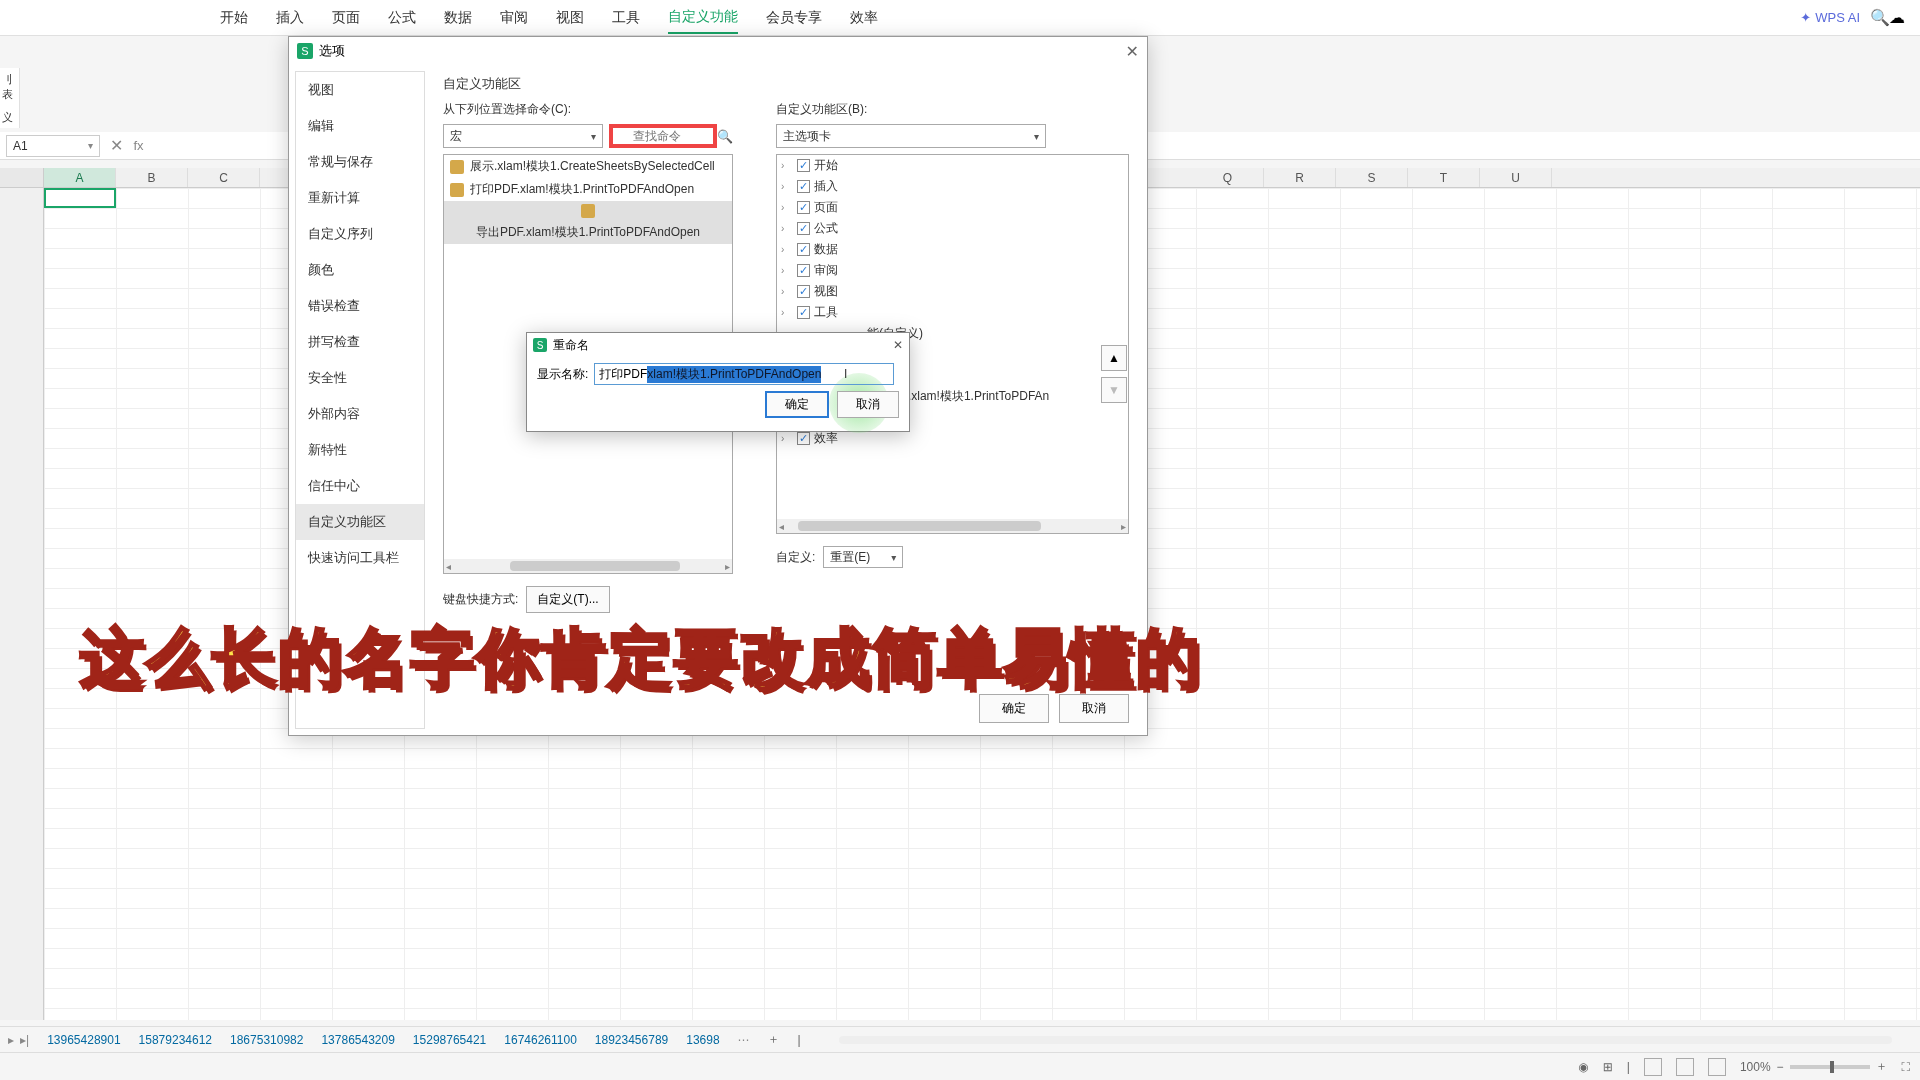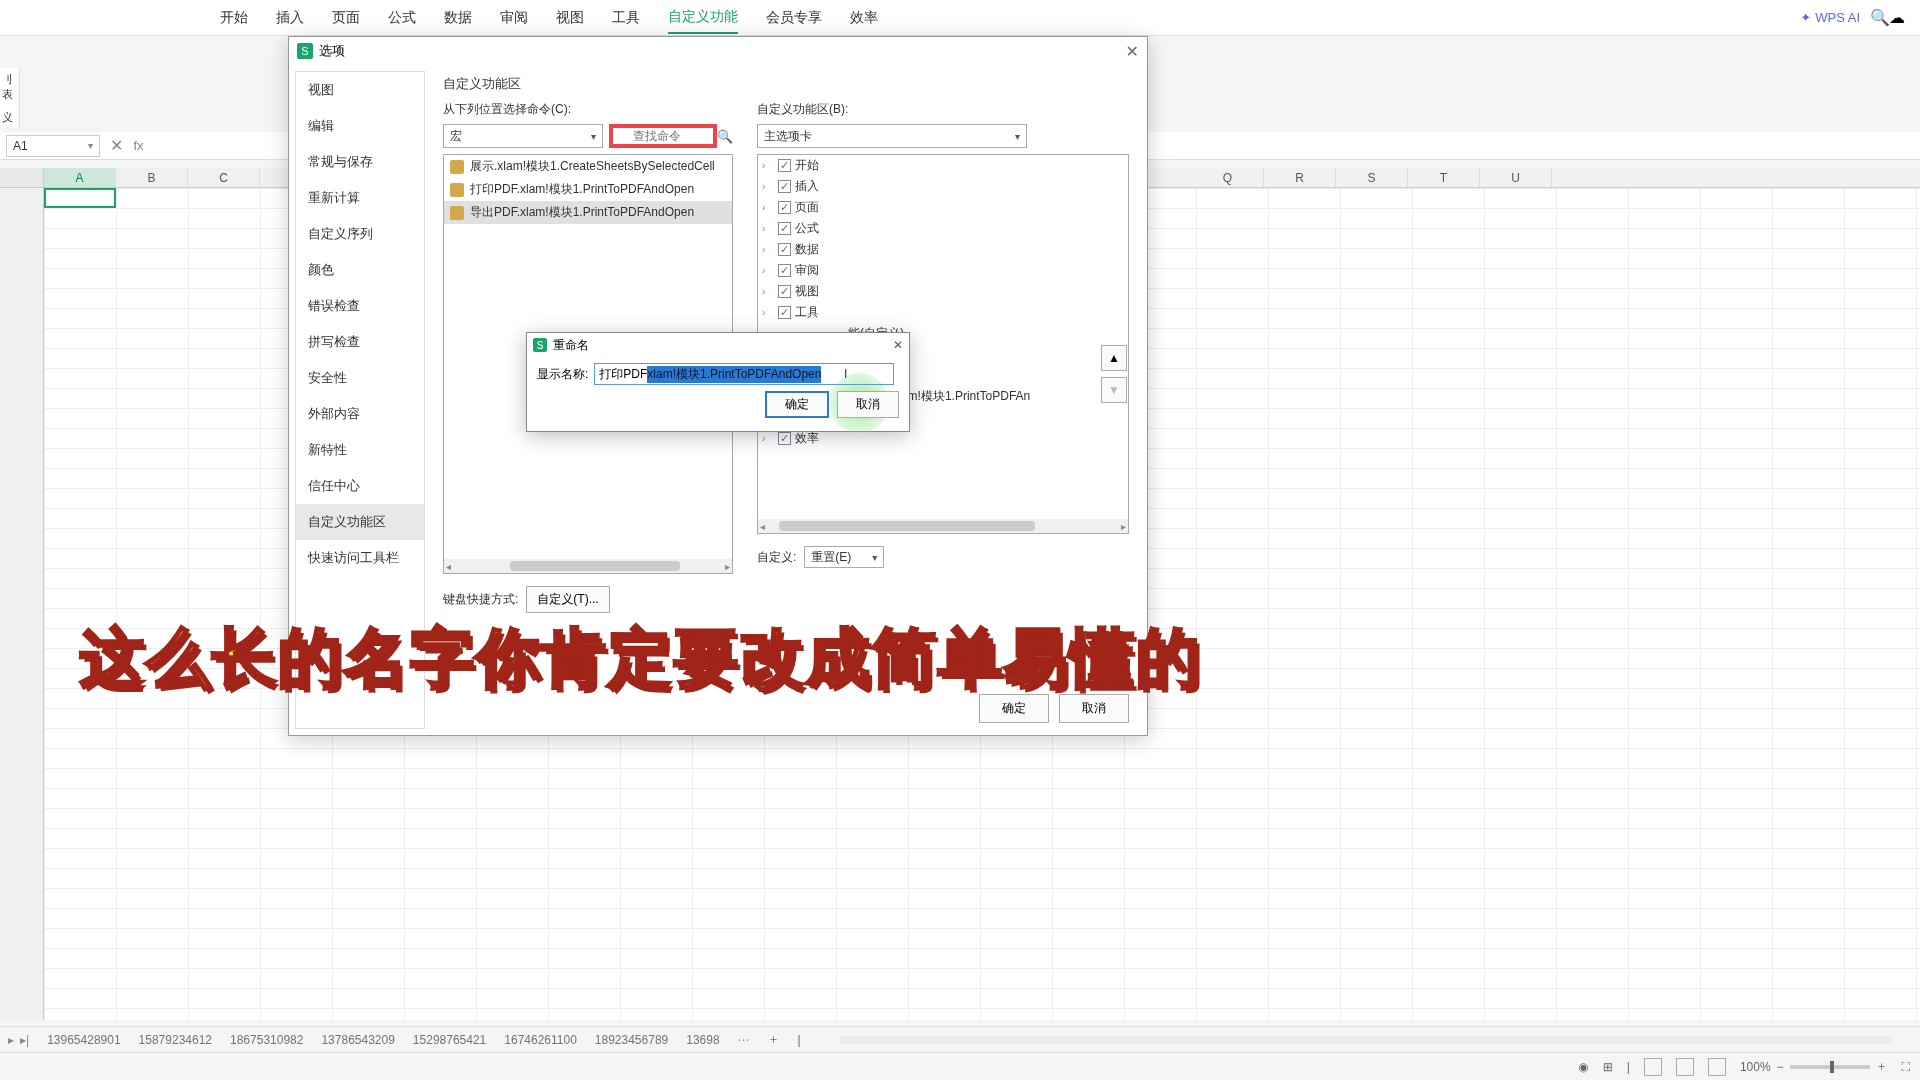--- a/index.html
+++ b/index.html
@@ -31,32 +31,32 @@
 .dialog-title { height: 28px; display: flex; align-items: center; padding: 0 8px; justify-content: space-between; font-size: 13px; }
 .dialog-title .left { display: flex; align-items: center; gap: 6px; }
 .dialog-title .sicon { width: 16px; height: 16px; background: #1aa568; color: #fff; font-size: 11px; display: flex; align-items: center; justify-content: center; border-radius: 2px; }
 .dialog-title .close-x { cursor: pointer; color: #666; font-size: 16px; }
 .dialog-body { display: flex; height: calc(100% - 28px); }
 .opts-sidebar { width: 130px; border: 1px solid #ddd; margin: 6px 0 6px 6px; overflow: hidden; }
 .opts-sidebar .item { padding: 9px 12px; font-size: 13px; color: #333; cursor: pointer; }
 .opts-sidebar .item.sel { background: #e8e8e8; }
 .opts-main { flex: 1; padding: 10px 18px; font-size: 13px; color: #333; position: relative; }
 .opts-main h4 { font-size: 13px; font-weight: normal; margin-bottom: 8px; }
-.two-col { display: flex; gap: 24px; }
+.two-col { display: flex; gap: 43px; }
 .colL { width: 290px; }
 .colR { flex: 1; }
 .lbl { font-size: 12px; margin-bottom: 6px; display: block; }
 .combo-row { display: flex; gap: 6px; margin-bottom: 6px; }
 .combo { border: 1px solid #aaa; height: 24px; font-size: 12px; padding: 0 6px; display: flex; align-items: center; justify-content: space-between; background: #fff; }
 .combo .caret { font-size: 10px; color: #555; }
 .srch-box { border: 4px solid #ef4444; height: 24px; width: 108px; display: flex; align-items: center; padding: 0 20px; gap: 4px; }
 .srch-box input { border: none; outline: none; width: 80px; font-size: 12px; }
 .cmd-list { border: 1px solid #aaa; height: 420px; overflow: hidden; position: relative; background: #fff; }
 .cmd-list .row { display: flex; align-items: center; gap: 6px; padding: 3px 6px; font-size: 12px; }
-.cmd-list .row.sel { background: #e0e0e0; }
+.cmd-list .row.sel { background: #e0e0e0; flex-direction: column; }
 .cmd-list .mac-ic { width: 14px; height: 14px; background: #d4a84a; border-radius: 2px; }
 .cmd-scroll-h { position: absolute; bottom: 0; left: 0; right: 0; height: 14px; background: #f0f0f0; display: flex; align-items: center; justify-content: space-between; padding: 0 2px; }
 .cmd-scroll-h .thumb { height: 10px; background: #ccc; width: 60%; margin-left: 14px; border-radius: 4px; }
 .cmd-scroll-h .arr { font-size: 10px; color: #888; }
 .tree-box { border: 1px solid #aaa; height: 380px; overflow: hidden; background: #fff; position: relative; font-size: 12px; }
 .tree-box .trow { display: flex; align-items: center; gap: 4px; padding: 2px 4px; }
 .tree-box .exp { color: #888; width: 12px; font-size: 10px; }
 .tree-box .chk { width: 13px; height: 13px; border: 1px solid #888; display: inline-flex; align-items: center; justify-content: center; color: #2a7ad4; font-size: 11px; }
 .tree-scroll-h { position: absolute; bottom: 0; left: 0; right: 0; height: 14px; background: #f0f0f0; display: flex; align-items: center; padding: 0 2px; }
 .tree-scroll-h .thumb { height: 10px; background: #ccc; width: 70%; margin-left: 14px; border-radius: 4px; }
@@ -81,21 +81,21 @@
 .rename-body .inp .pre { color: #000; }
 .rename-body .inp .selpart { background: #2a7ad4; color: #0f172a; }
 .rename-body .inp .cursor-i { position: absolute; right: 46px; color: #333; pointer-events:none;}
 .rename-btns { display: flex; justify-content: flex-end; gap: 8px; padding: 0 10px 8px 0; position:relative;}
 .rename-btns button { border: 1px solid #aaa; background: #fafafa; padding: 3px 18px; font-size: 12px; cursor: pointer; }
 .rename-btns .ok { border: 2px solid #2a7ad4; }
 .cancel-glow { position: absolute; width: 60px; height: 60px; background: radial-gradient(circle, rgba(120,220,120,0.7), rgba(120,220,120,0)); border-radius: 50%; right: 20px; top: -18px; z-index:-1;}
 .subtitle { position: absolute; top: 615px; left: 80px; font-size: 64px; font-weight: 900; color: #ffe24a; -webkit-text-stroke: 3px #a02418; text-shadow: 4px 4px 0 #a02418; z-index: 200; letter-spacing: 2px; }
 .sheet-tabs { position: absolute; bottom: 28px; left: 0; right: 0; height: 26px; background: #f5f5f5; display: flex; align-items: center; padding: 0 8px; gap: 18px; font-size: 12px; color: #666; border-top: 1px solid #ddd; }
 .sheet-tabs .nav { display:flex; gap:6px; color:#888;}
-.sheet-tabs .num { color: #737373; }
+.sheet-tabs .num { color: #0369a1; }
 .sheet-tabs .more { color:#888;}
 .sheet-tabs .add { cursor:pointer;}
 .sheet-tabs .hscroll { flex:1; margin:0 20px; height:8px; background:#eee; border-radius:4px; position:relative;}
 .statusbar { position: absolute; bottom: 0; left: 0; right: 0; height: 28px; background: #f5f5f5; display: flex; align-items: center; justify-content: space-between; padding: 0 10px; font-size: 12px; color: #666; border-top: 1px solid #ddd; }
 .statusbar .right { display: flex; align-items: center; gap: 14px; }
 .statusbar .vicon { width: 18px; height: 18px; border: 1px solid #aaa; display: inline-block; }
 .zoom-ctrl { display:flex; align-items:center; gap:6px;}
 .zoom-ctrl .zbar { width:80px; height:4px; background:#ccc; position:relative;}
 .zoom-ctrl .zbar::after { content:""; position:absolute; left:50%; top:-4px; width:4px; height:12px; background:#666;}
 </style>

